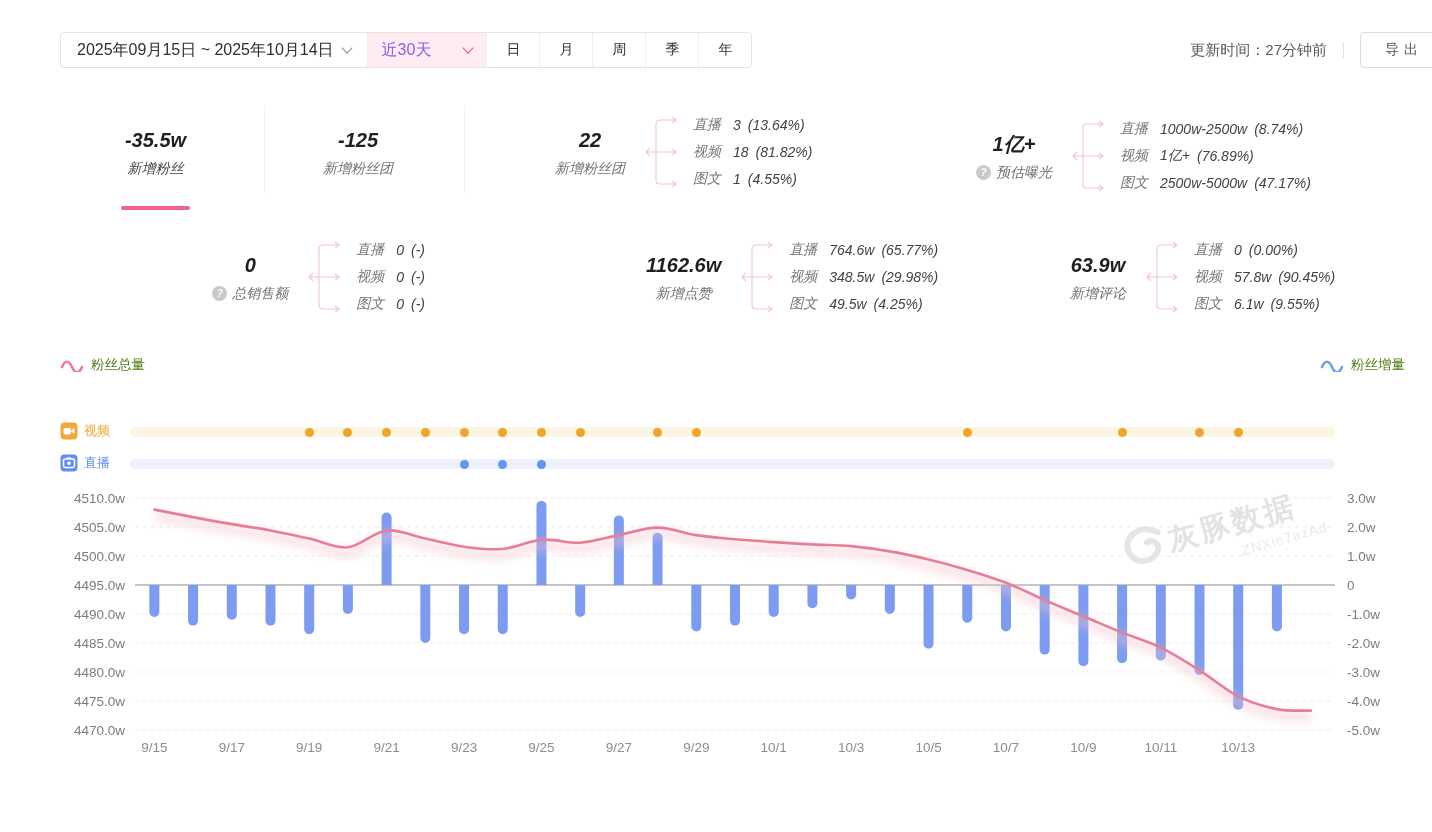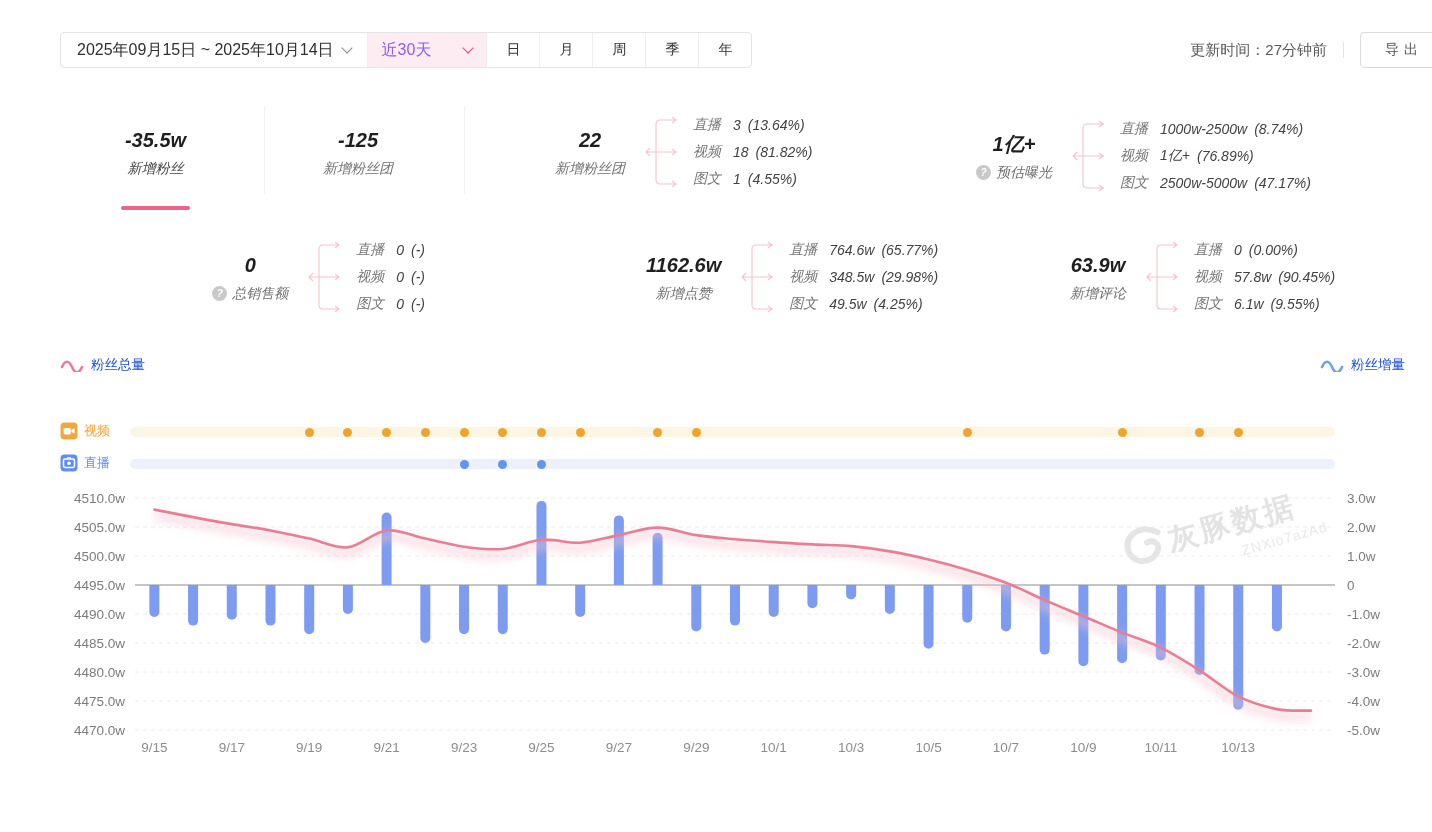--- a/index.html
+++ b/index.html
@@ -43,21 +43,21 @@
   .help{display:inline-flex;width:15px;height:15px;border-radius:50%;background:#c9c9c9;color:#fff;
         font-size:10px;font-weight:700;align-items:center;justify-content:center;margin-right:5px;}
   .tree{margin-right:10px;flex:none;}
   .bk-list{display:flex;flex-direction:column;justify-content:center;}
   .bk-row{height:27.3px;display:flex;align-items:center;font-size:14px;white-space:nowrap;}
   .bk-name{color:#757575;margin-right:12px;}
   .bk-val{color:#424242;}
   .bk-pct{color:#424242;margin-left:7px;}
   
   .legend-row{position:absolute;left:60px;right:27px;top:356px;display:flex;justify-content:space-between;}
-  .legend{display:flex;align-items:center;gap:7px;font-size:13.5px;color:#1d4ed8;cursor:pointer;}
+  .legend{display:flex;align-items:center;gap:7px;font-size:13.5px;color:#4d7c0f;cursor:pointer;}
   
   .track-row{position:absolute;left:60px;right:97px;height:20px;}
   .track-row.video{top:422px;} .track-row.live{top:454px;}
   .tr-label{position:absolute;left:0;top:0;display:flex;align-items:center;gap:6px;font-size:13px;}
   .track-row.video .tr-label{color:#f0a232;} .track-row.live .tr-label{color:#5f8ff0;}
   .track{position:absolute;left:70px;right:0;top:5px;height:10px;border-radius:5px;}
   .track-row.video .track{background:#fbf5e4;} .track-row.live .track{background:#edf1fc;}
   .dot{position:absolute;top:0.5px;width:9px;height:9px;border-radius:50%;margin-left:-4.5px;}
   .dot.video{background:#f0a42c;} .dot.live{background:#5f96f0;}
   

